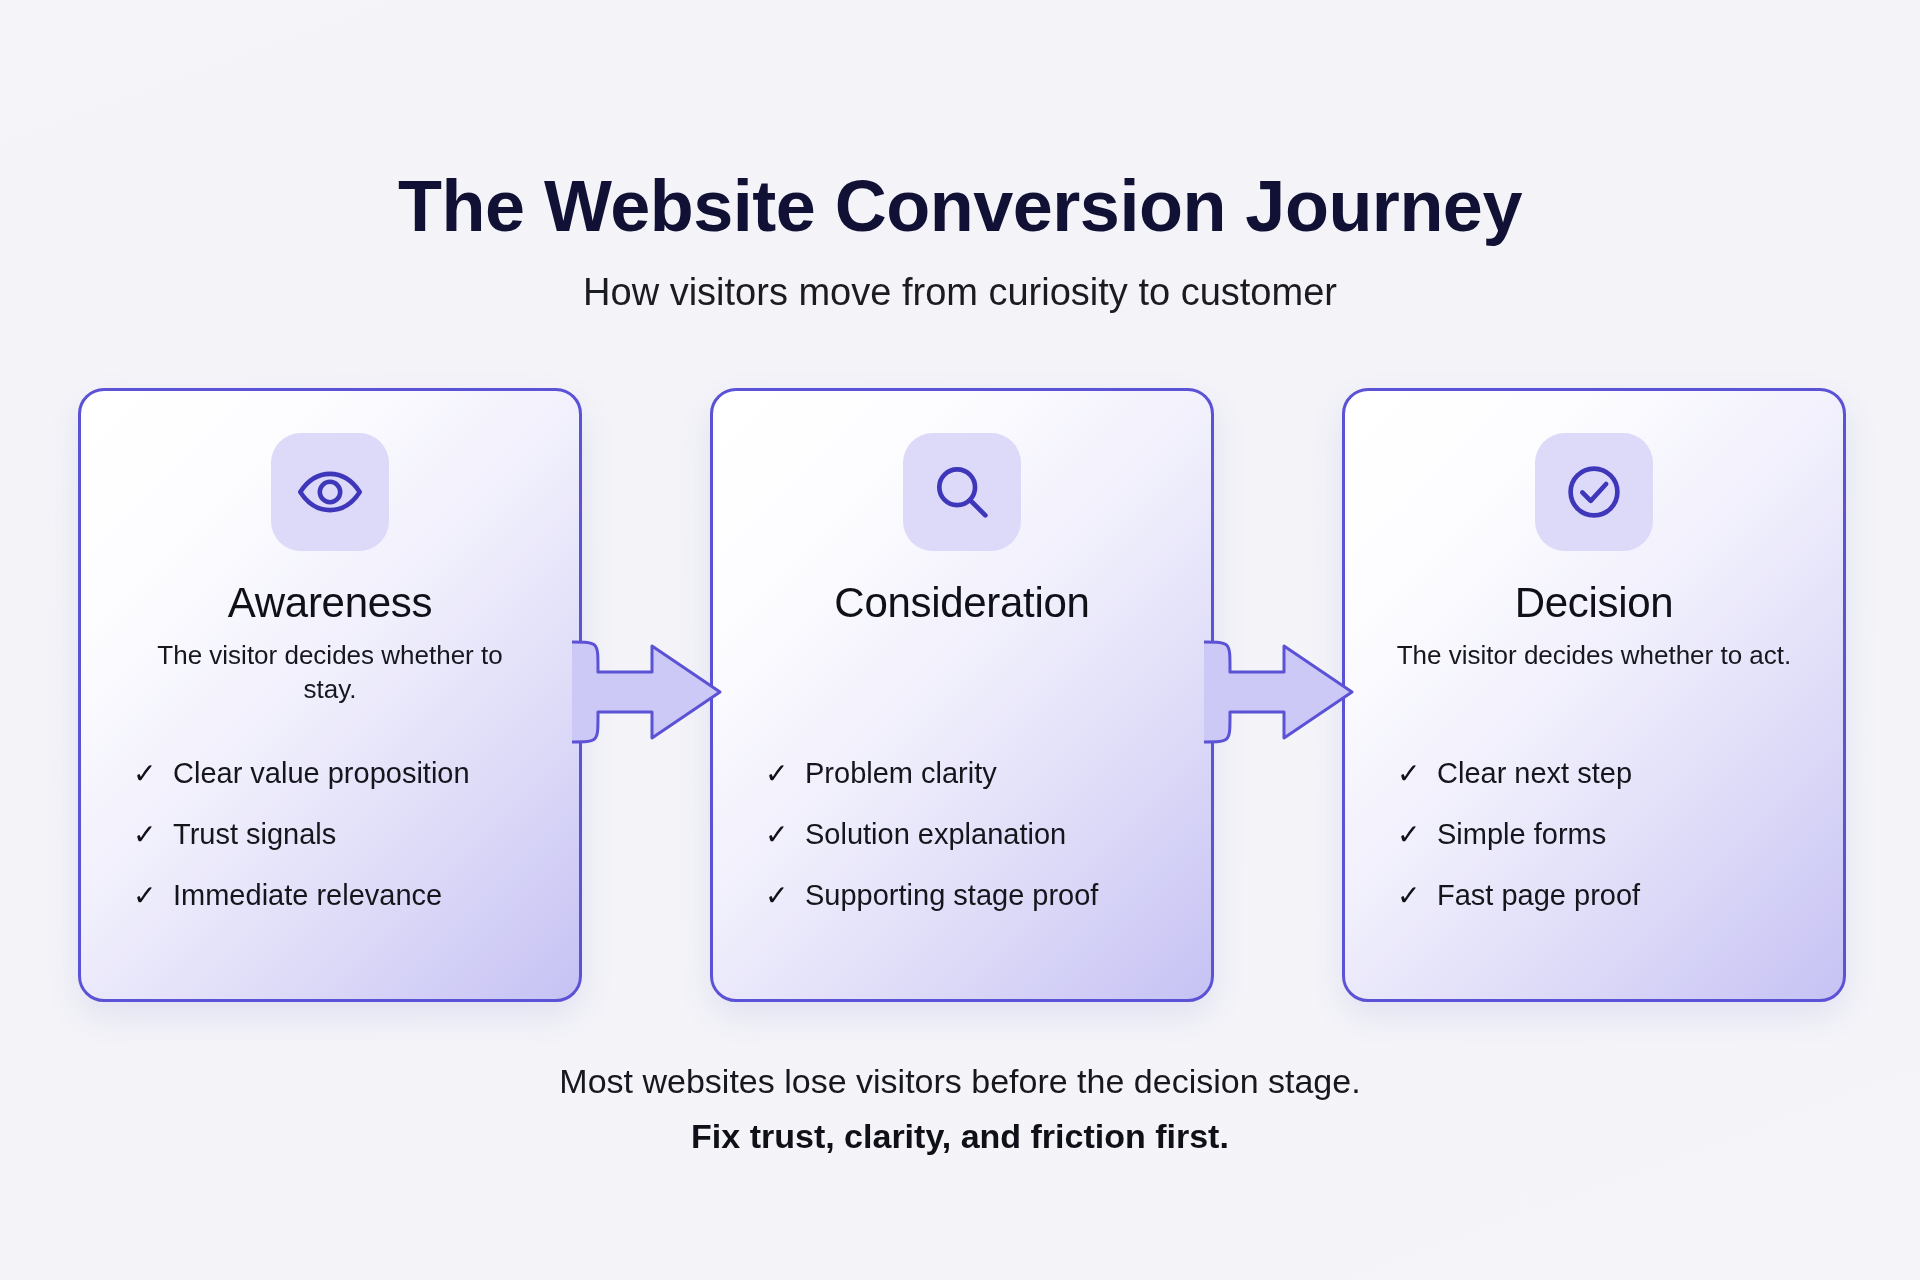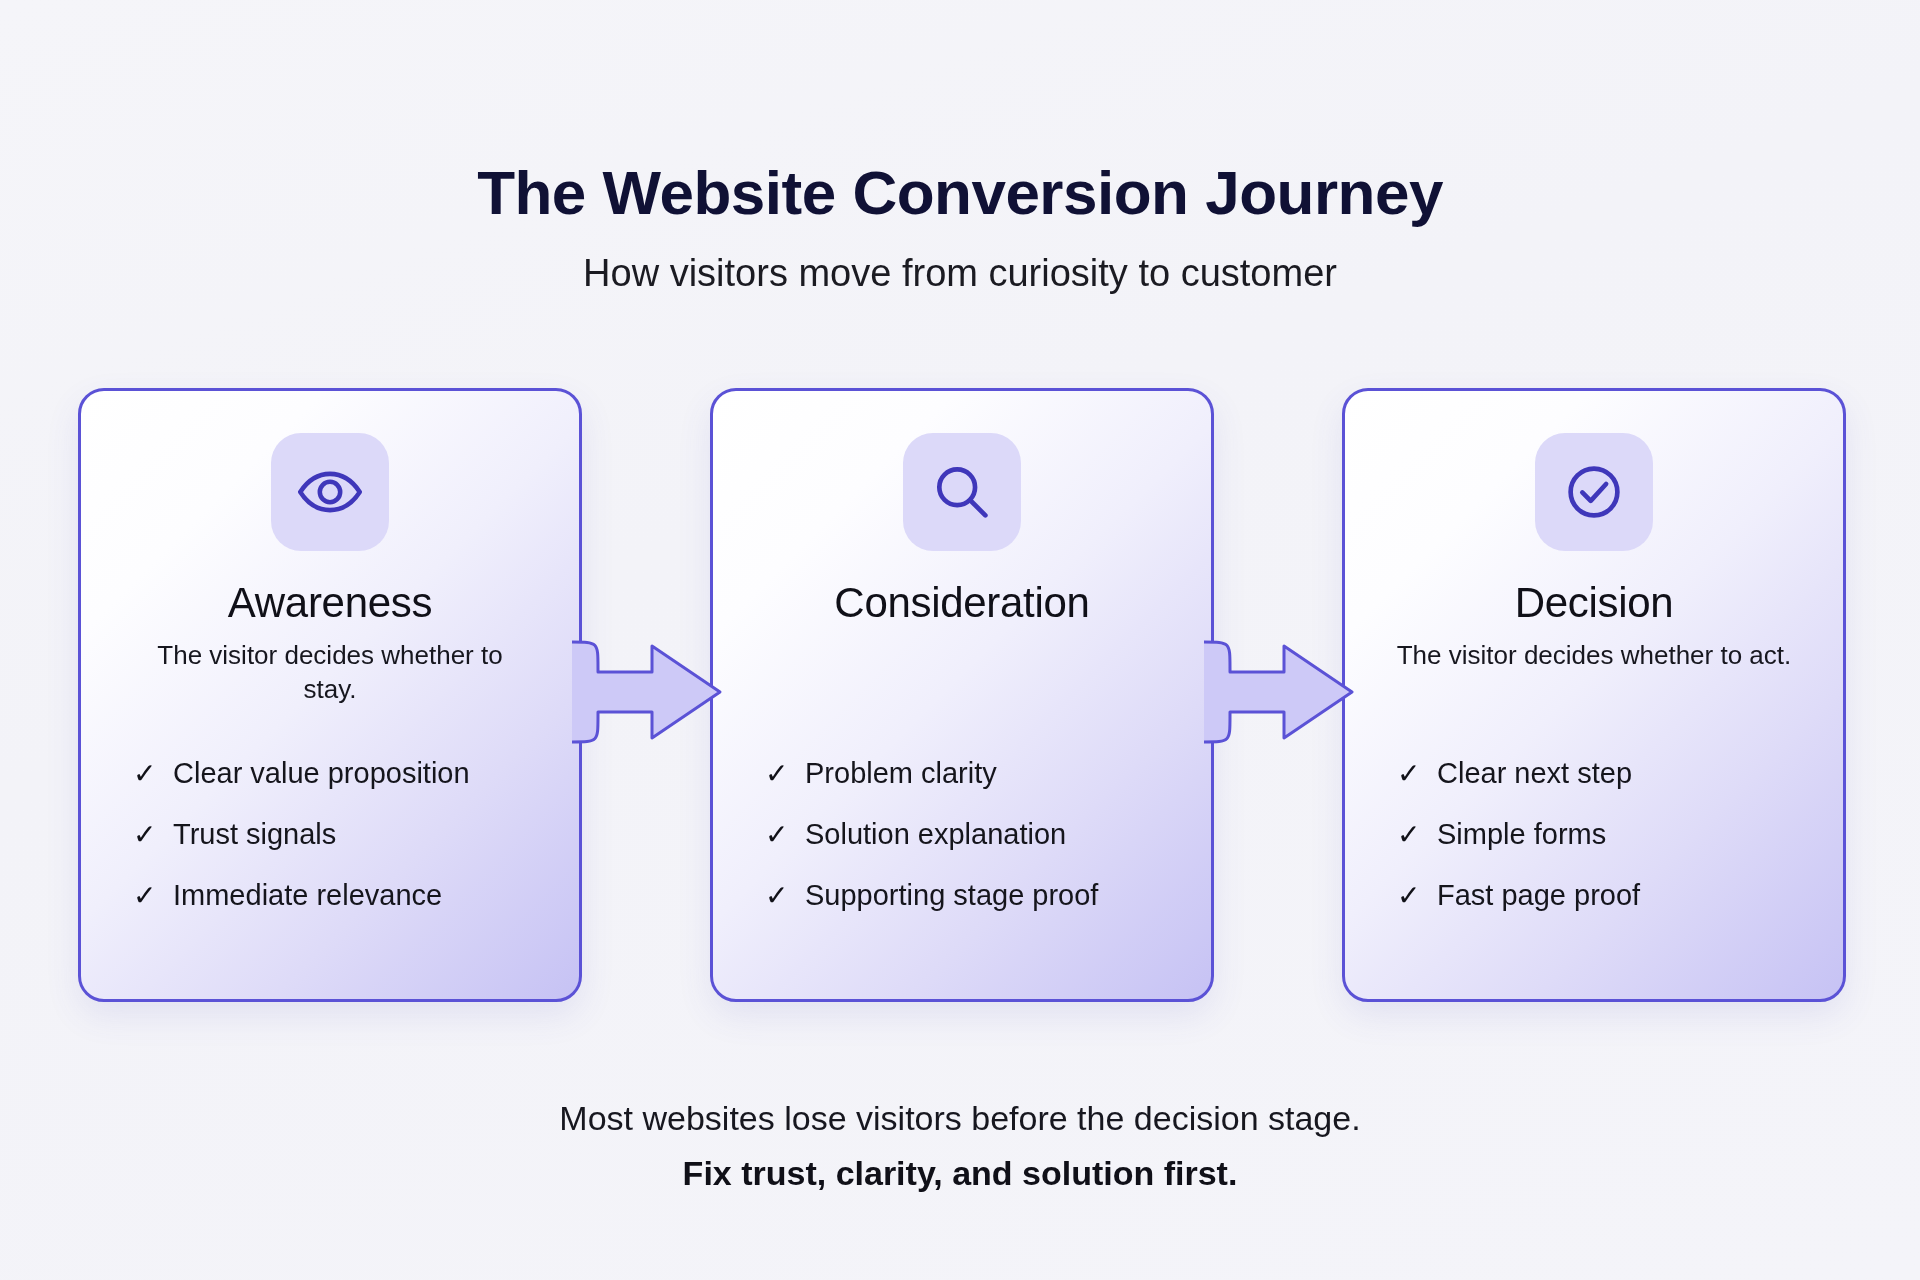--- a/index.html
+++ b/index.html
@@ -27,25 +27,26 @@
   
   .header {
     position: absolute;
     top: 160px;
     left: 0;
     width: 1920px;
     text-align: center;
   }
 
   .page-title {
-    font-size: 62px;
+    font-size: 72px;
     font-weight: bold;
     letter-spacing: -0.5px;
     color: #101135;
     line-height: 1.08;
+    margin-top: 8px;
   }
 
   .page-subtitle {
     margin-top: 24px;
     font-size: 38px;
     font-weight: normal;
     color: #1b1b22;
     line-height: 1.2;
   }
 
@@ -163,21 +164,20 @@
     top: 1060px;
     left: 0;
     width: 1920px;
     text-align: center;
   }
 
   .footer-line-1 {
     font-size: 34px;
     color: #17171f;
     line-height: 1.25;
-    margin-top: 37px;
   }
 
   .footer-line-2 {
     margin-top: 12px;
     font-size: 34px;
     font-weight: bold;
     color: #101018;
     line-height: 1.25;
   }
 </style>
@@ -282,16 +282,16 @@
   </div>
 
   <div class="arrow arrow-2">
     <svg width="156" height="128" viewBox="0 0 156 128" fill="none">
       <path d="M0 14 L0 14 C26 14 26 14 26 40 L26 44 L80 44 L80 18 L148 64 L80 110 L80 84 L26 84 L26 88 C26 114 26 114 0 114" fill="#cdc9f7" stroke="#5b52d6" stroke-width="3" stroke-linejoin="round"></path>
     </svg>
   </div>
 
   <div class="footer">
     <div class="footer-line-1">Most websites lose visitors before the decision stage.</div>
-    <div class="footer-line-2">Fix trust, clarity, and solution first.</div>
+    <div class="footer-line-2">Fix trust, clarity, and friction first.</div>
   </div>
 
 </div>
 
 </body></html>

